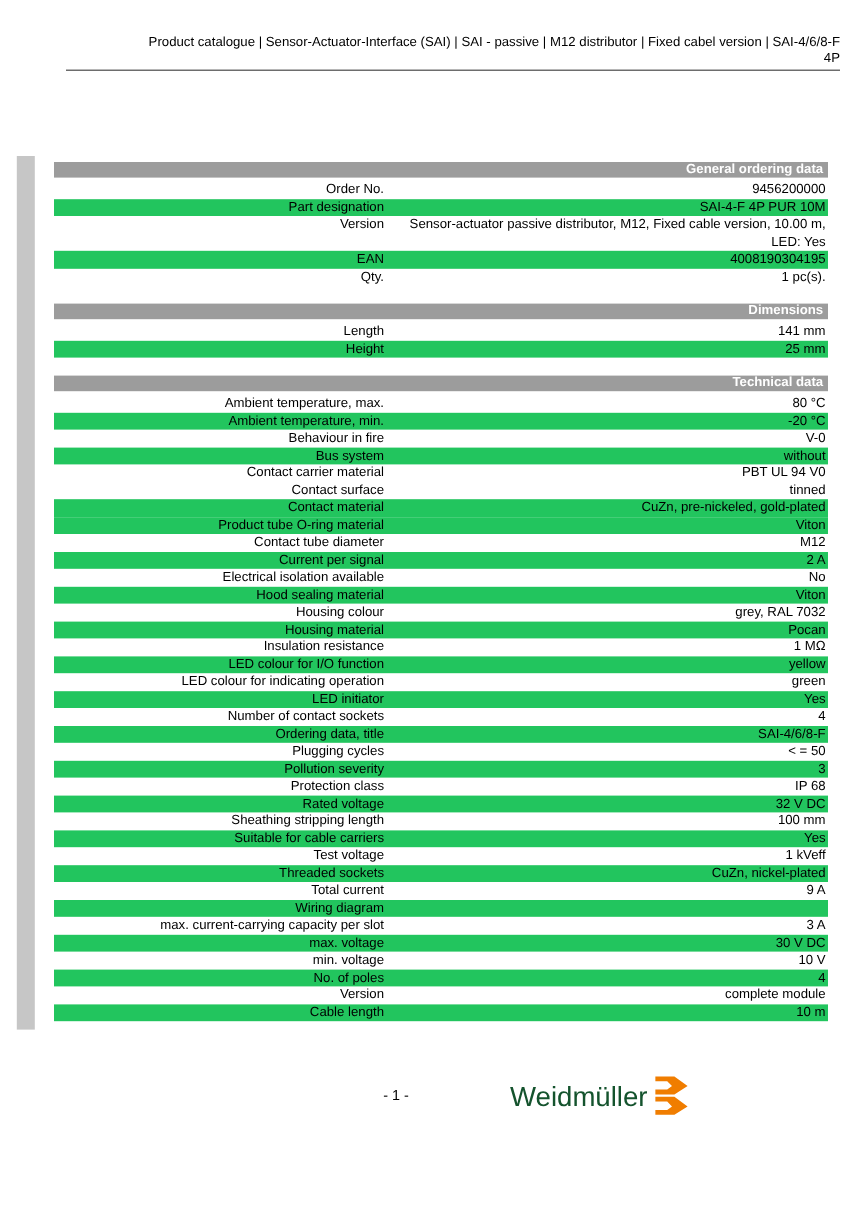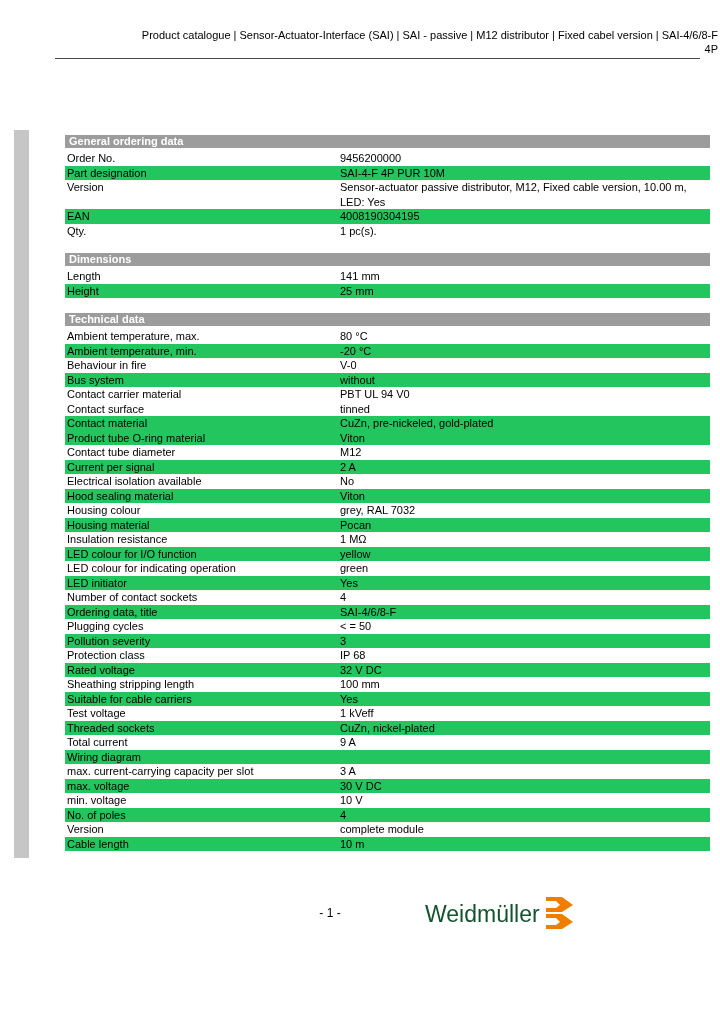--- a/index.html
+++ b/index.html
@@ -14,21 +14,21 @@
     width: 720px;
     height: 1012px;
     background: #ffffff;
     overflow: hidden;
   }
   
   .breadcrumb {
     position: absolute;
     top: 28px;
     left: 55px;
-    right: 2px;
+    right: 20px;
     text-align: right;
     font-size: 11px;
     line-height: 14px;
     color: #000;
   }
   .header-rule {
     position: absolute;
     top: 58px;
     left: 55px;
     right: 20px;
@@ -39,23 +39,24 @@
     position: absolute;
     left: 14px;
     top: 130px;
     width: 15px;
     height: 728px;
     background: #c6c6c6;
   }
   
   .content {
     position: absolute;
-    left: 65px;
+    left: 45px;
     top: 135px;
     width: 645px;
+    text-align: right;
   }
   .section { margin-bottom: 15px; }
   .section-header {
     background: #9c9c9c;
     color: #ffffff;
     font-weight: bold;
     font-size: 11px;
     line-height: 13px;
     height: 13px;
     padding: 0 4px;

